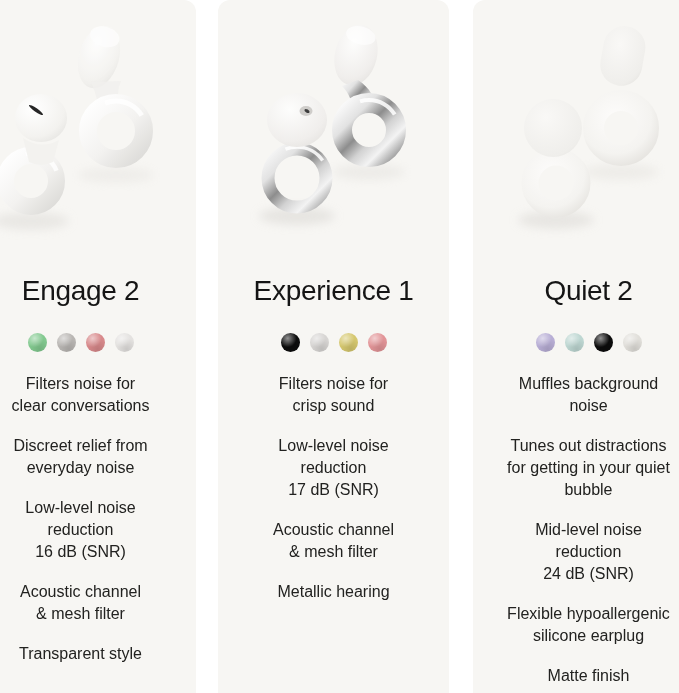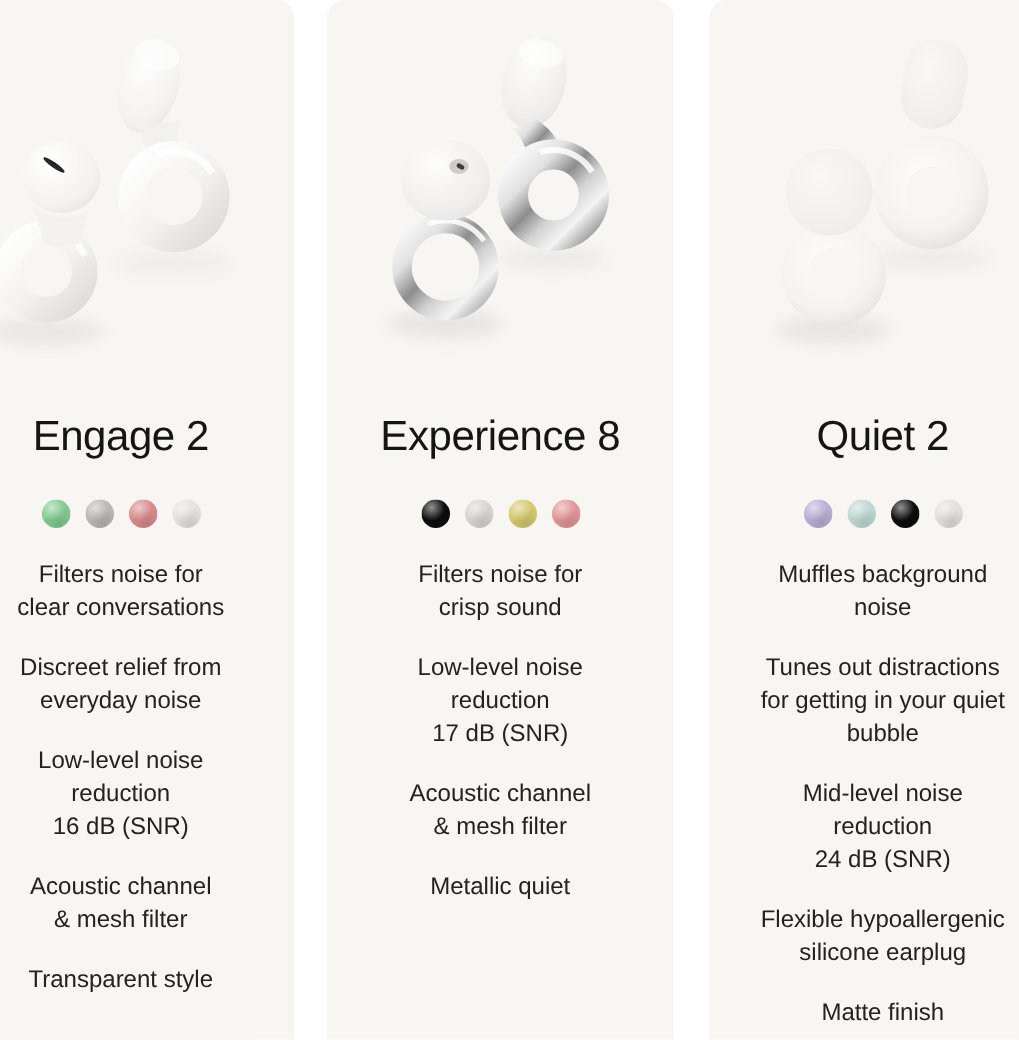--- a/index.html
+++ b/index.html
@@ -135,36 +135,36 @@
       <circle cx="151" cy="130" r="27" fill="none" stroke="url(#x2chrome)" stroke-width="20"></circle>
       <circle cx="151" cy="130" r="30" fill="none" stroke="#ffffff" stroke-width="4" stroke-dasharray="40 148" stroke-dashoffset="56" opacity="0.85"></circle>
 
       <circle cx="79" cy="178" r="29" fill="none" stroke="url(#x2chrome)" stroke-width="13"></circle>
       <circle cx="79" cy="178" r="31" fill="none" stroke="#ffffff" stroke-width="3.5" stroke-dasharray="42 152" stroke-dashoffset="60" opacity="0.85"></circle>
       <ellipse cx="79" cy="120" rx="30" ry="27" fill="url(#x2frost)"></ellipse>
       <ellipse cx="88" cy="111" rx="6.5" ry="5" fill="#cfcdca"></ellipse>
       <ellipse cx="89" cy="111" rx="2.8" ry="1.6" fill="#3d3d3d" transform="rotate(30 89 111)"></ellipse>
     </svg>
   </div>
-  <h2 class="title">Experience 8</h2>
+  <h2 class="title">Experience 1</h2>
   <div class="swatches">
     <span class="swatch" style="background-color: rgb(12, 12, 12);"></span>
     <span class="swatch" style="background-color: rgb(215, 213, 211);"></span>
     <span class="swatch" style="background-color: rgb(213, 199, 110);"></span>
     <span class="swatch" style="background-color: rgb(226, 148, 151);"></span>
   </div>
   <div class="features">
     <div class="feature">Filters noise for
 crisp sound</div>
     <div class="feature">Low-level noise
 reduction
 17 dB (SNR)</div>
     <div class="feature">Acoustic channel
 &amp; mesh filter</div>
-    <div class="feature">Metallic quiet</div>
+    <div class="feature">Metallic hearing</div>
   </div>
 </section>
 
 <section class="card c3">
   <div class="photo">
     <svg width="231" height="235" viewBox="0 0 231 235">
       <defs>
         <radialGradient id="q2matte" cx="0.4" cy="0.32" r="0.9">
           <stop offset="0" stop-color="#fdfcfb"></stop>
           <stop offset="0.72" stop-color="#f4f3f0"></stop>

